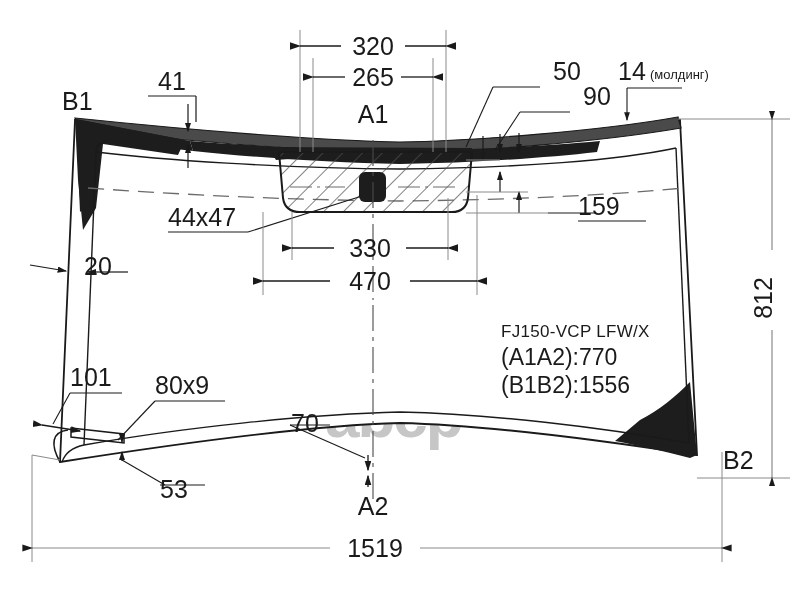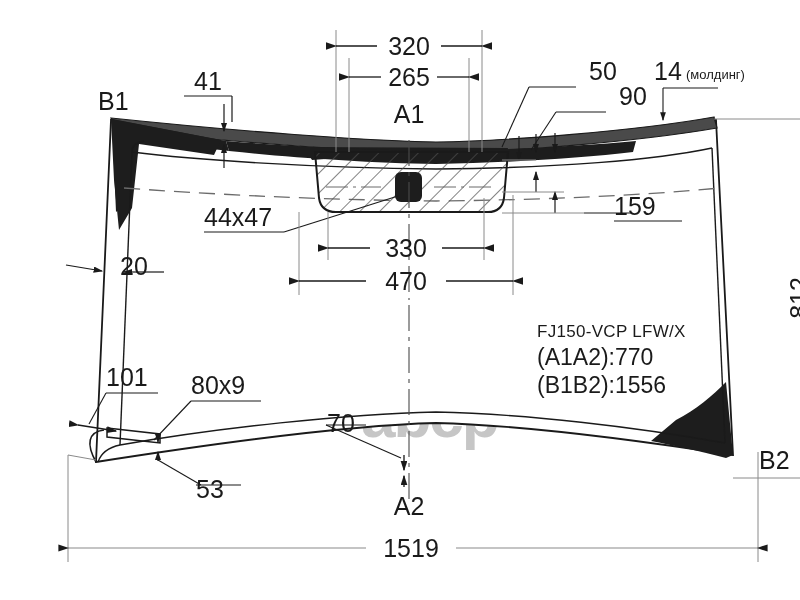--- a/index.html
+++ b/index.html
@@ -1,21 +1,21 @@
 <!DOCTYPE html>
 <html><head>
 <meta charset="utf-8">
 <title>Windshield Technical Drawing</title>
 <style>
   html,body{margin:0;padding:0;background:#ffffff;}
   body{
     font-family:"Liberation Sans","DejaVu Sans",sans-serif;
     width:800px;height:600px;overflow:hidden;position:relative;
   }
-  #stage{position:absolute;left:0;top:0;width:692px;height:600px;padding-left:36px;}
+  #stage{position:absolute;left:0;top:0;width:692px;height:600px;}
   svg{display:block;}
   .dimtext{font-family:"Liberation Sans","DejaVu Sans",sans-serif;font-size:25px;fill:#1a1a1a;}
   .labeltext{font-family:"Liberation Sans","DejaVu Sans",sans-serif;font-size:25px;fill:#1a1a1a;}
   .partnum{font-family:"Liberation Sans","DejaVu Sans",sans-serif;font-size:17px;fill:#1a1a1a;letter-spacing:0.3px;}
   .partdim{font-family:"Liberation Sans","DejaVu Sans",sans-serif;font-size:23px;fill:#1a1a1a;}
   .smallnote{font-family:"Liberation Sans","DejaVu Sans",sans-serif;font-size:13px;fill:#1a1a1a;}
   .wm{font-family:"Liberation Sans","DejaVu Sans",sans-serif;font-size:62px;font-weight:bold;fill:#c6c6c6;letter-spacing:-2px;}
 </style>
 </head>
 <body>

